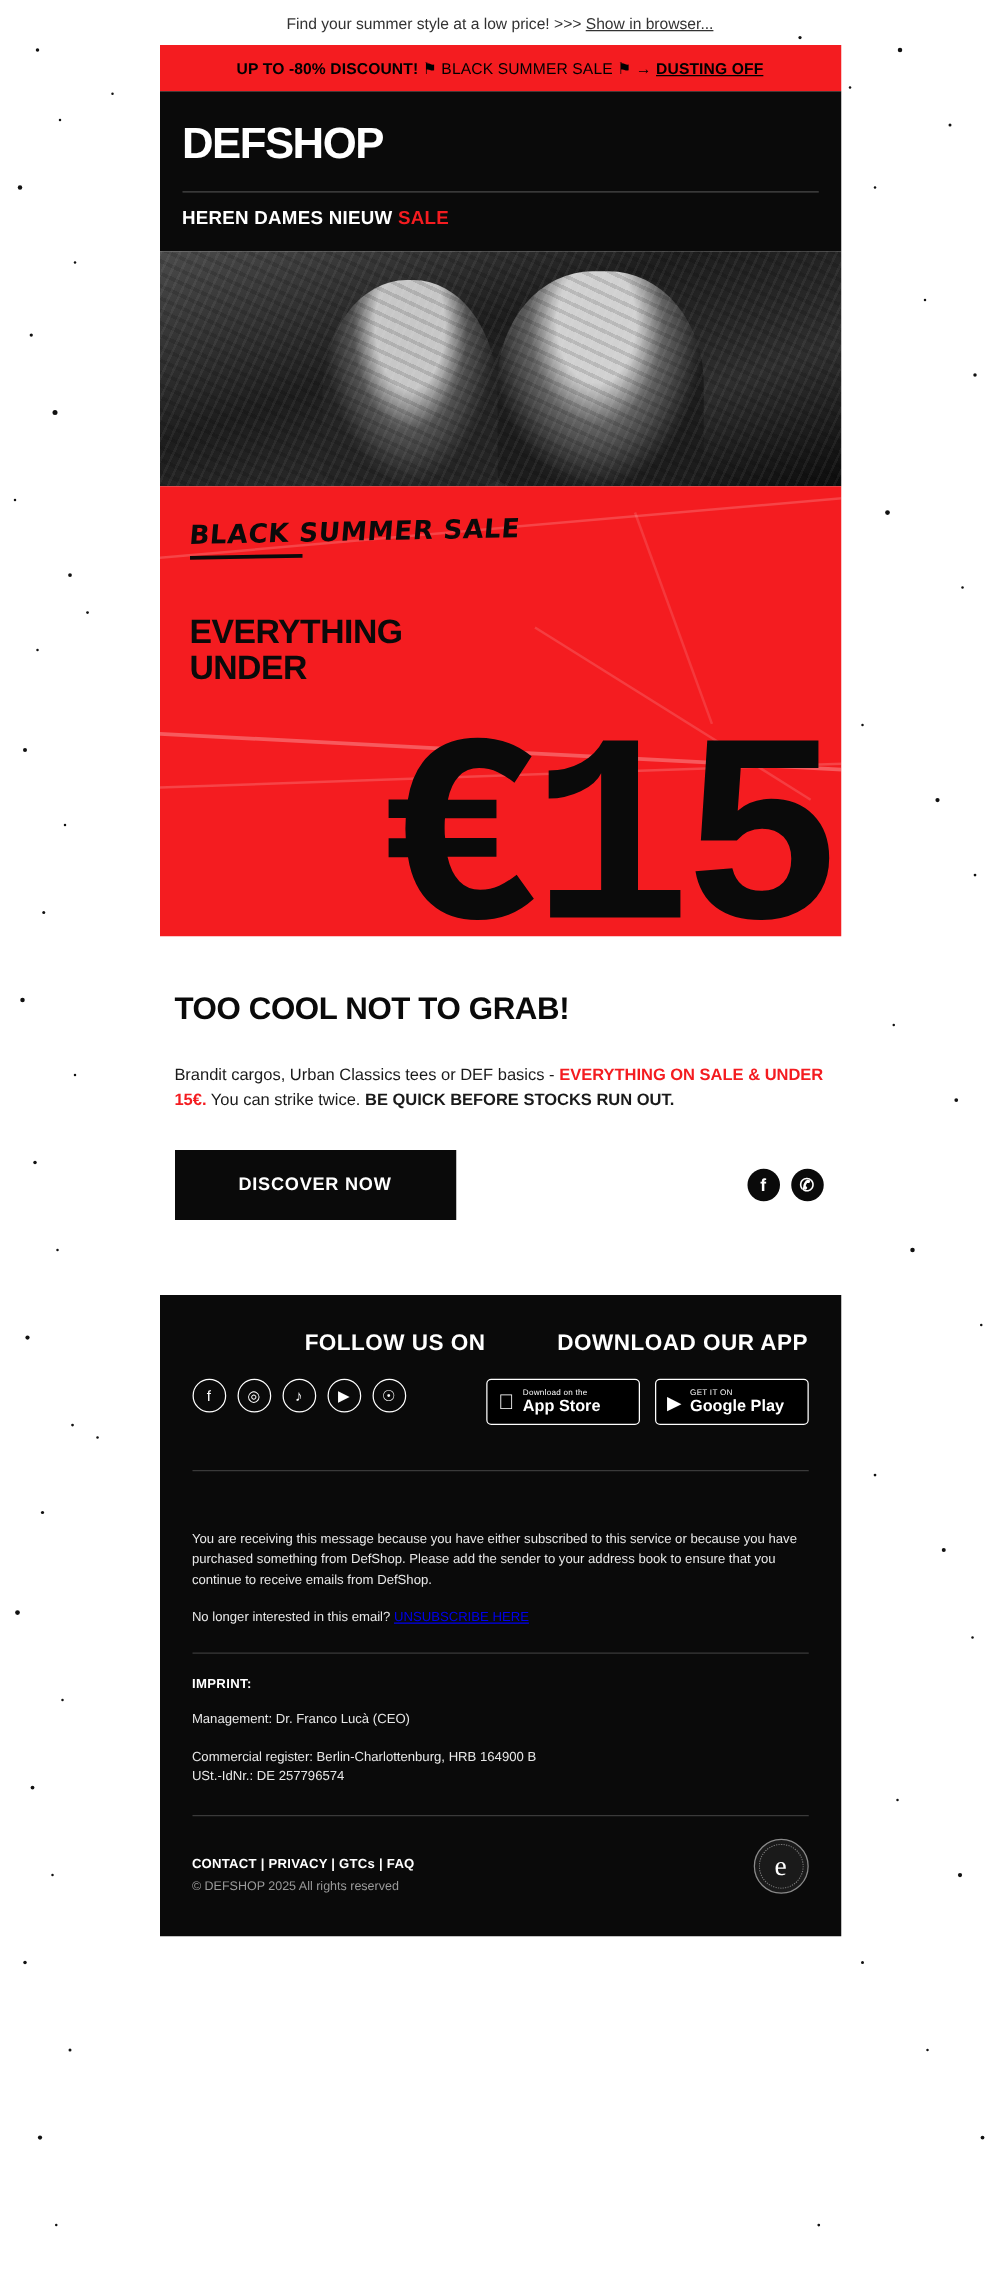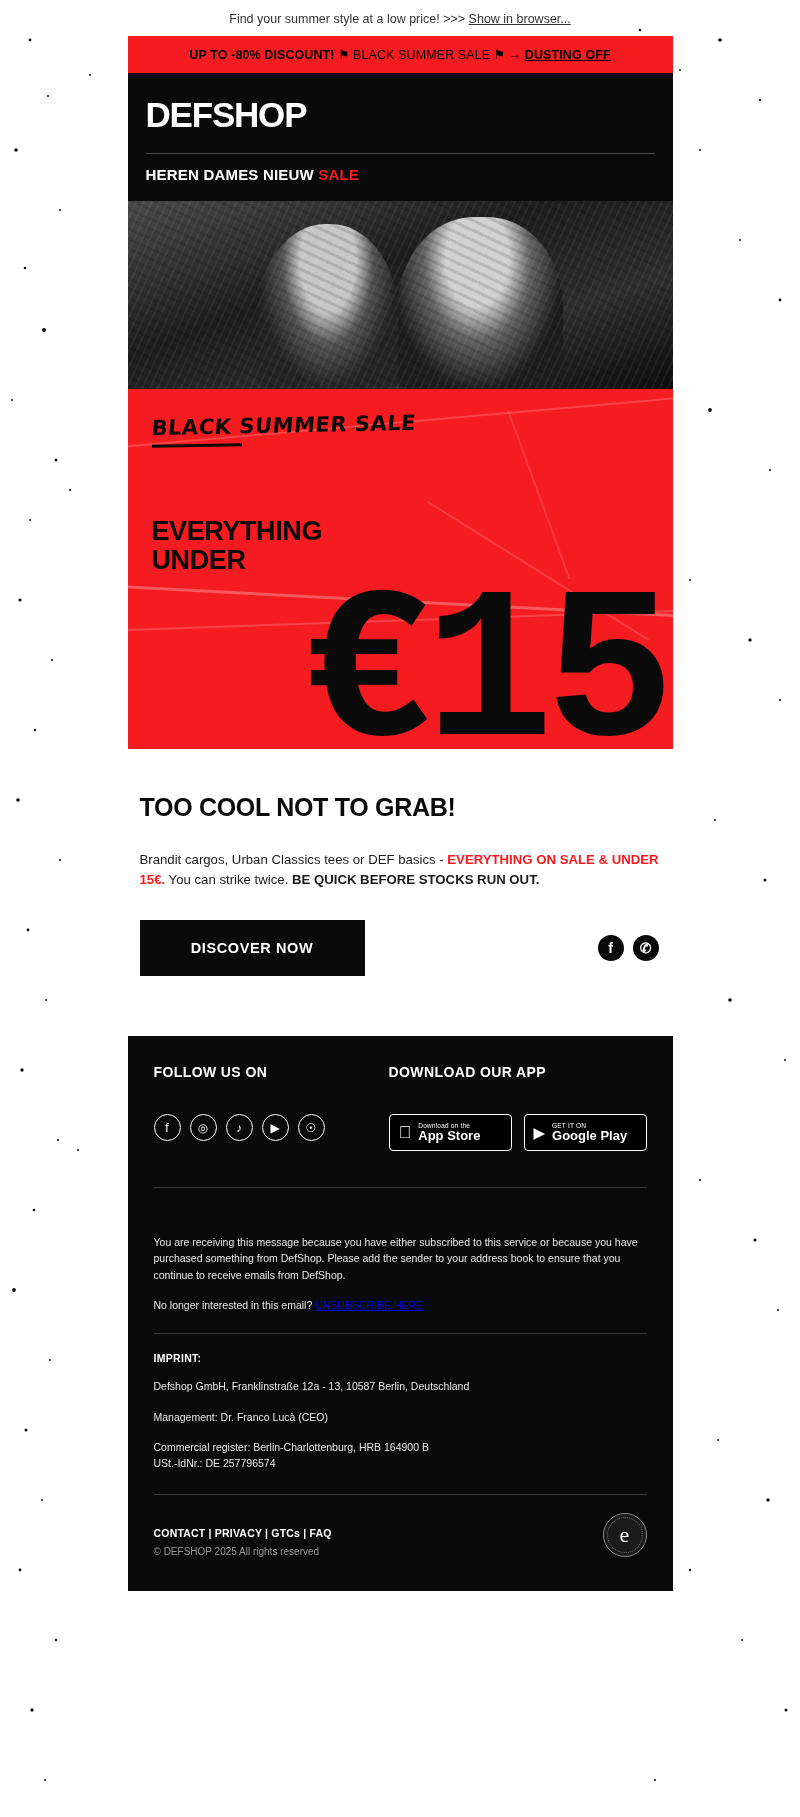--- a/index.html
+++ b/index.html
@@ -134,21 +134,21 @@
     font-family: "DejaVu Sans", sans-serif;
     position: relative;
     z-index: 3;
   }
   .sale-underline {
     width: 90px; height: 3px; background: #0a0a0a;
     margin-top: 9px; transform: rotate(-1deg);
     position: relative; z-index: 3;
   }
   .everything-under {
-    margin-top: 70px;
+    margin-top: 44px;
     font-size: 27px;
     line-height: 1.08;
     font-weight: bold;
     color: #0a0a0a;
     letter-spacing: -0.4px;
     position: relative;
     z-index: 3;
   }
   .price {
     position: absolute;
@@ -211,24 +211,25 @@
   
   .footer {
     background: #0a0a0a;
     color: #ffffff;
     padding: 28px 26px 34px 26px;
   }
   .f-cols { display: flex; }
   .f-col-left { width: 258px; }
   .f-col-right { flex: 1; }
   .f-title {
-    font-size: 14px;
+    font-size: 18px;
     font-weight: bold;
     letter-spacing: 0.4px;
-    margin-bottom: 34px;
+    margin-bottom: 18px;
+    text-align: right;
   }
   .social-row { display: flex; gap: 9px; }
   .s-icon {
     width: 27px; height: 27px; border-radius: 50%;
     border: 1.5px solid #ffffff;
     display: flex; align-items: center; justify-content: center;
     font-size: 12px;
   }
   .store-row { display: flex; gap: 12px; }
   .store-badge {
@@ -438,21 +439,20 @@
     <hr class="f-divider">
 
     <div class="f-text">You are receiving this message because you have either subscribed to this service or because you have purchased something from DefShop. Please add the sender to your address book to ensure that you continue to receive emails from DefShop.</div>
     <div class="f-sub">
       <span>No longer interested in this email? </span><a href="#">UNSUBSCRIBE HERE</a>
     </div>
 
     <hr class="f-divider tight">
 
     <div class="imprint-title">IMPRINT:</div>
-    <div class="imprint-line">Defshop GmbH, Franklinstraße 12a - 13, 10587 Berlin, Deutschland</div>
     <div class="imprint-line">Management: Dr. Franco Lucà (CEO)</div>
     <div class="imprint-line" style="white-space:pre-line;">Commercial register: Berlin-Charlottenburg, HRB 164900 B
 USt.-IdNr.: DE 257796574</div>
 
     <hr class="f-divider tight">
 
     <div class="f-bottom">
       <div>
         <div class="f-links"><a href="#">CONTACT | PRIVACY | GTCs | FAQ</a></div>
         <div class="f-copy">© DEFSHOP 2025 All rights reserved</div>

